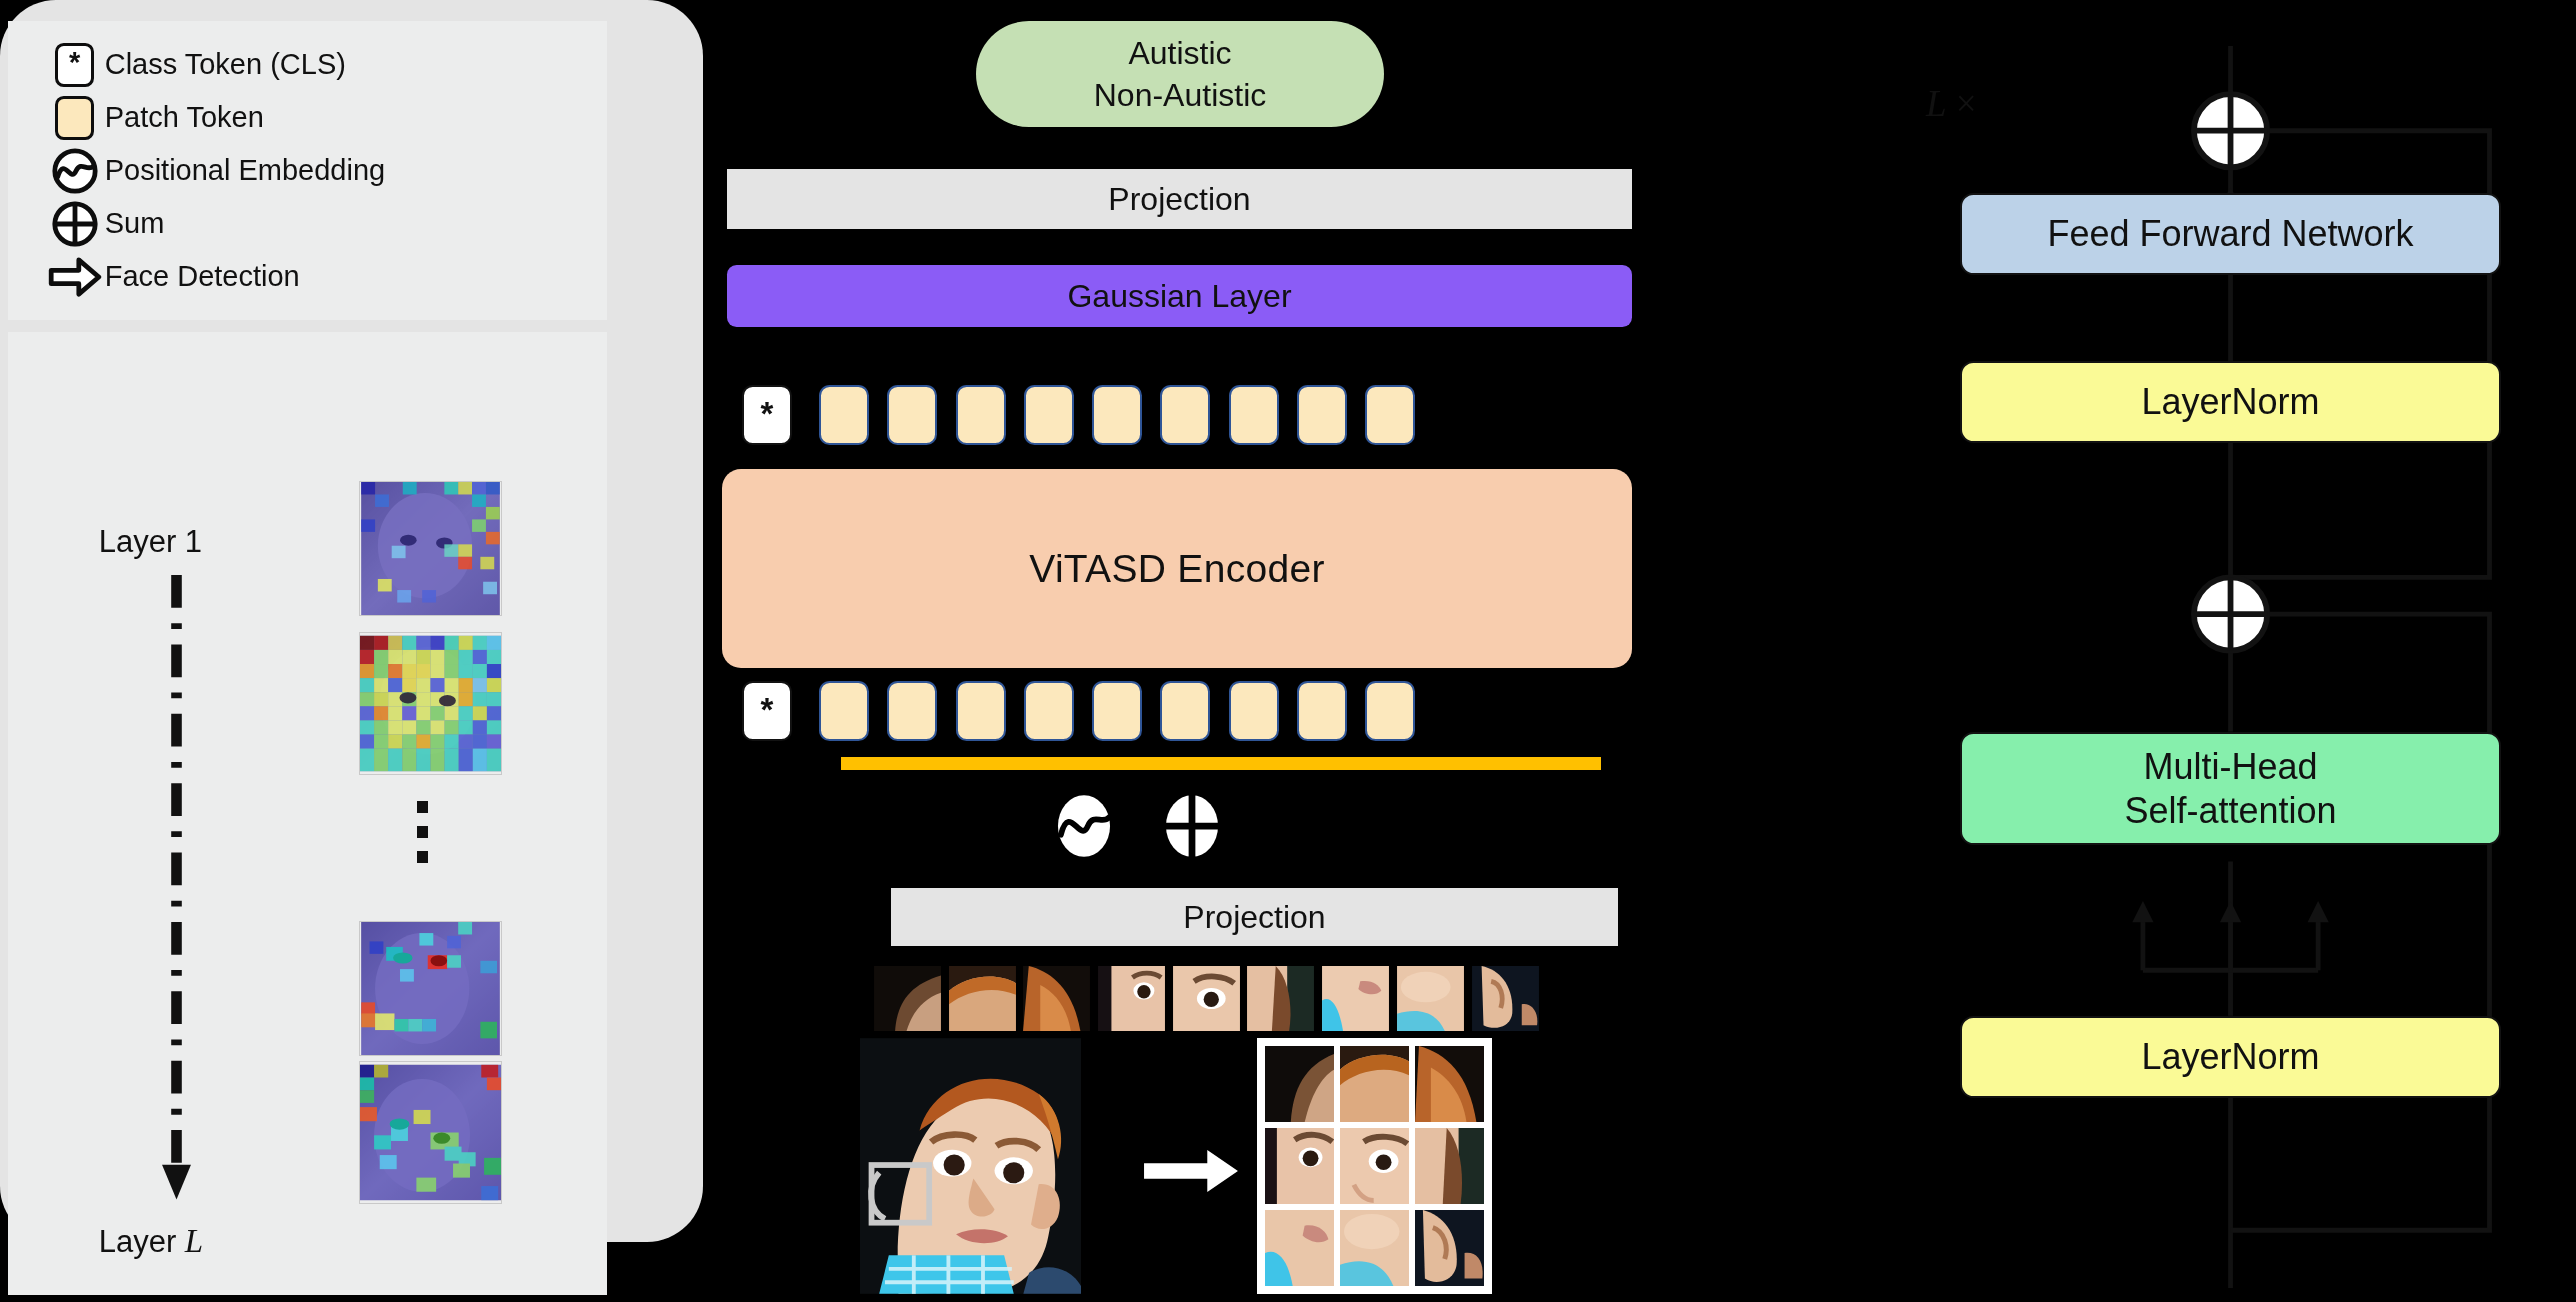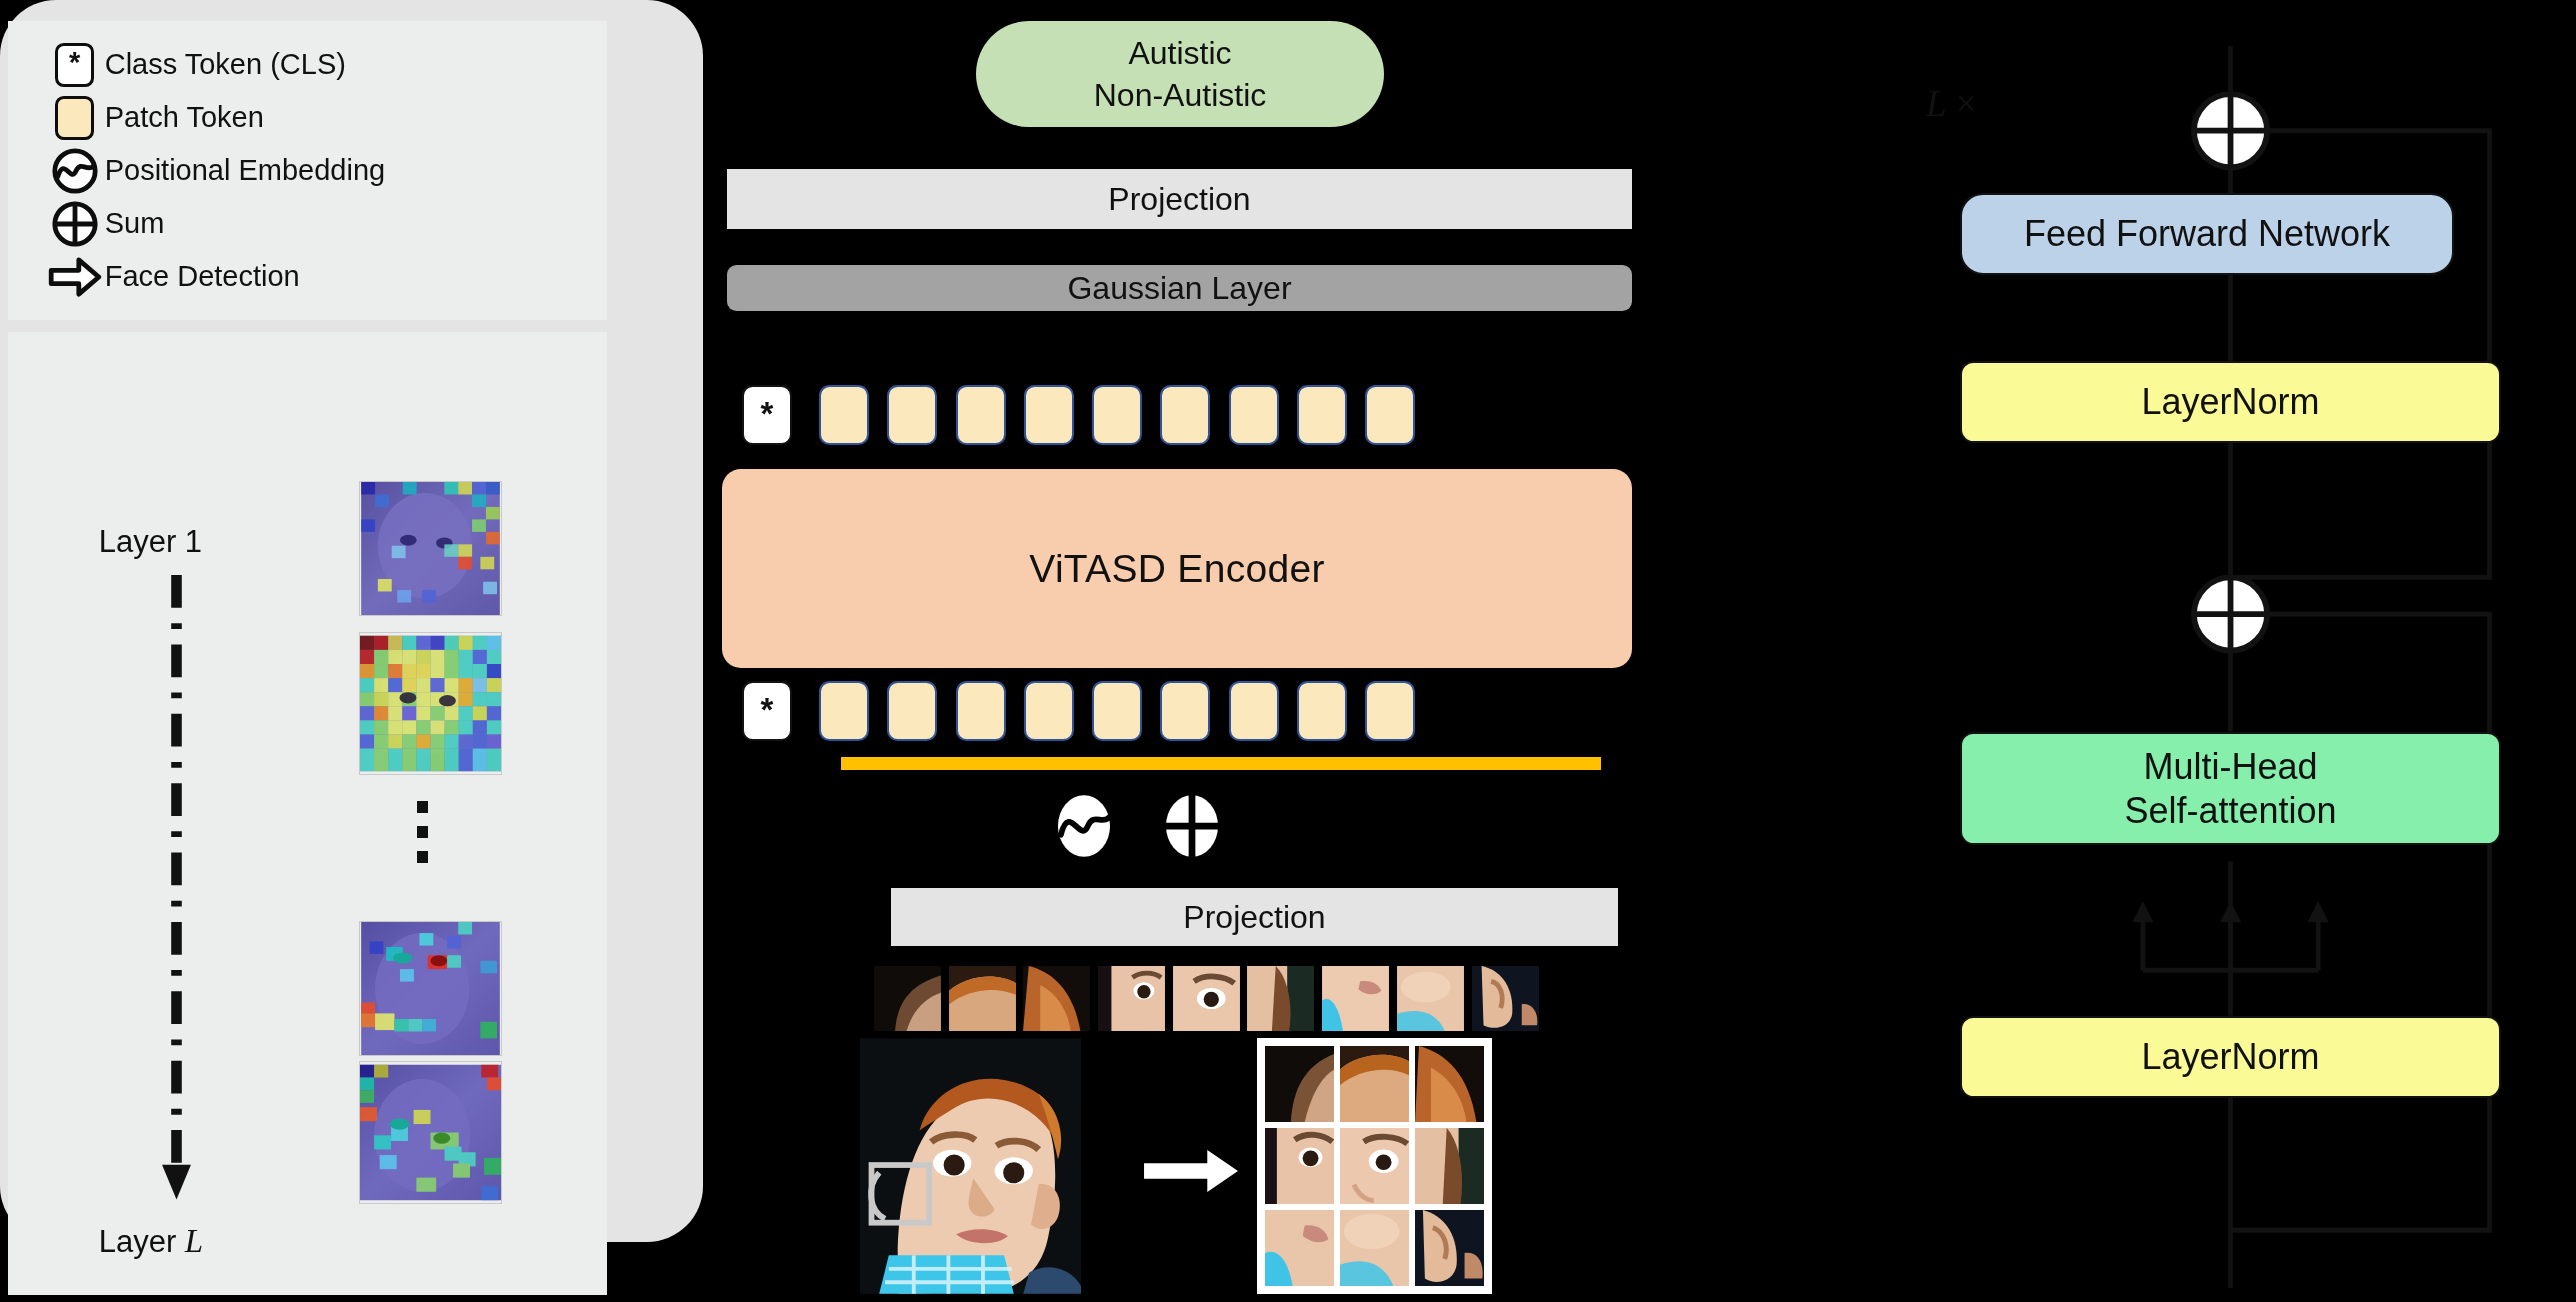--- a/index.html
+++ b/index.html
@@ -32,22 +32,22 @@
   .amap{position:absolute;width:143px;border:1px solid #c9c9c9;box-sizing:border-box;}
   #vdots{position:absolute;left:409px;top:469px;width:13.5px;}
   #vdots div{width:11.6px;height:11.6px;background:#111;margin-bottom:13.5px;}
 
   
   .cbox{position:absolute;box-sizing:border-box;display:flex;
         align-items:center;justify-content:center;text-align:center;}
   #pill{left:976px;top:21px;width:408px;height:106px;border-radius:53px;
         background:#c5e0b4;font-size:32px;line-height:1.32;}
   #proj-top{left:727px;top:169px;width:905px;height:60px;background:#e4e4e4;font-size:32px;}
-  #gauss{left:727px;top:265px;width:905px;height:46px;border-radius:9.6px;
-         background:#a3a3a3;font-size:32px;}
+  #gauss{left:727px;top:265px;width:905px;height:62px;border-radius:9.6px;
+         background:#8b5cf6;font-size:32px;}
   #encoder{left:722px;top:469px;width:910px;height:199px;border-radius:19px;
            background:#f8cdae;font-size:39px;font-weight:400;letter-spacing:0.3px;}
   #proj-bot{left:891px;top:888px;width:727px;height:58px;background:#e4e4e4;font-size:32px;}
 
   .tokrow{position:absolute;display:flex;align-items:center;}
   .tokrow .tok{width:50px;height:60px;border-radius:10.6px;}
   .tokrow .tok.cls{border:2.9px solid #121212;font-size:33px;}
   .tokrow .tok.patch{background:#fce8bd;border:2.9px solid #2f5597;}
   .tokrow .gap{width:18.3px;}
   .tokrow .cgap{width:27px;}
@@ -67,21 +67,21 @@
   .gcell{overflow:hidden;position:relative;}
 
   
   #right{left:1854px;top:46px;width:703px;height:1242px;border-radius:56px;background:#e4e4e4;}
   #lx{position:absolute;left:1926px;top:82px;font-size:37px;
       font-family:"Liberation Serif",serif;}
   #lx i{font-style:italic;}
   .rbox{position:absolute;box-sizing:border-box;border:2.9px solid #121212;border-radius:13.5px;
         display:flex;align-items:center;justify-content:center;text-align:center;
         font-size:36px;line-height:1.22;}
-  #ffn{left:1960px;top:193px;width:494px;height:82px;background:#bcd2e8;border-radius:23px;}
+  #ffn{left:1960px;top:193px;width:541px;height:82px;background:#bcd2e8;}
   #ln-top{left:1960px;top:361px;width:541px;height:82px;background:#fafa96;}
   #mhsa{left:1960px;top:732px;width:541px;height:113px;background:#86efac;}
   #ln-bot{left:1960px;top:1016px;width:541px;height:82px;background:#fafa96;}
   #rwires{position:absolute;left:1854px;top:46px;}
 </style>
 </head>
 <body>
 
 <div class="panel" id="legend">
 

